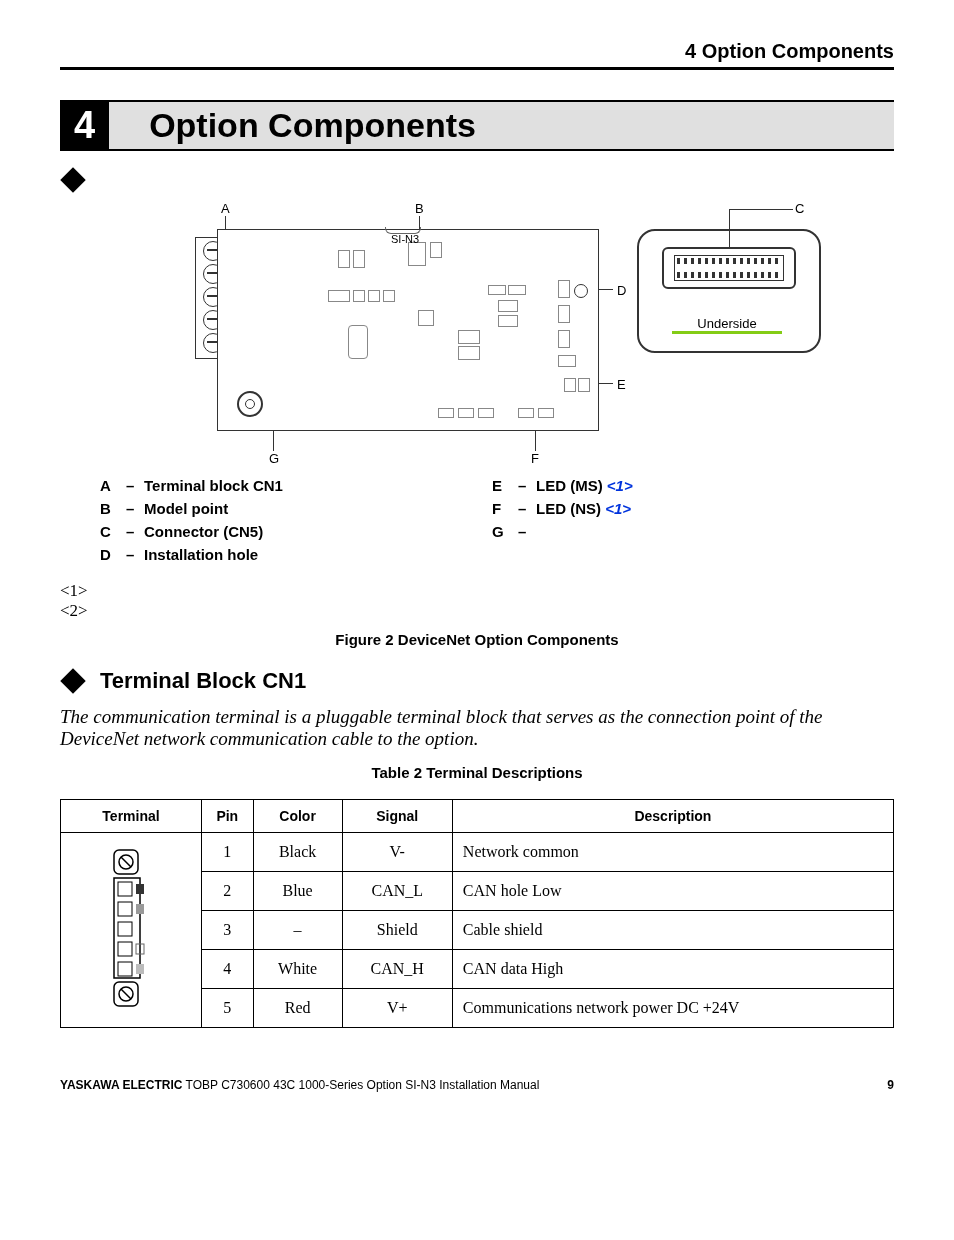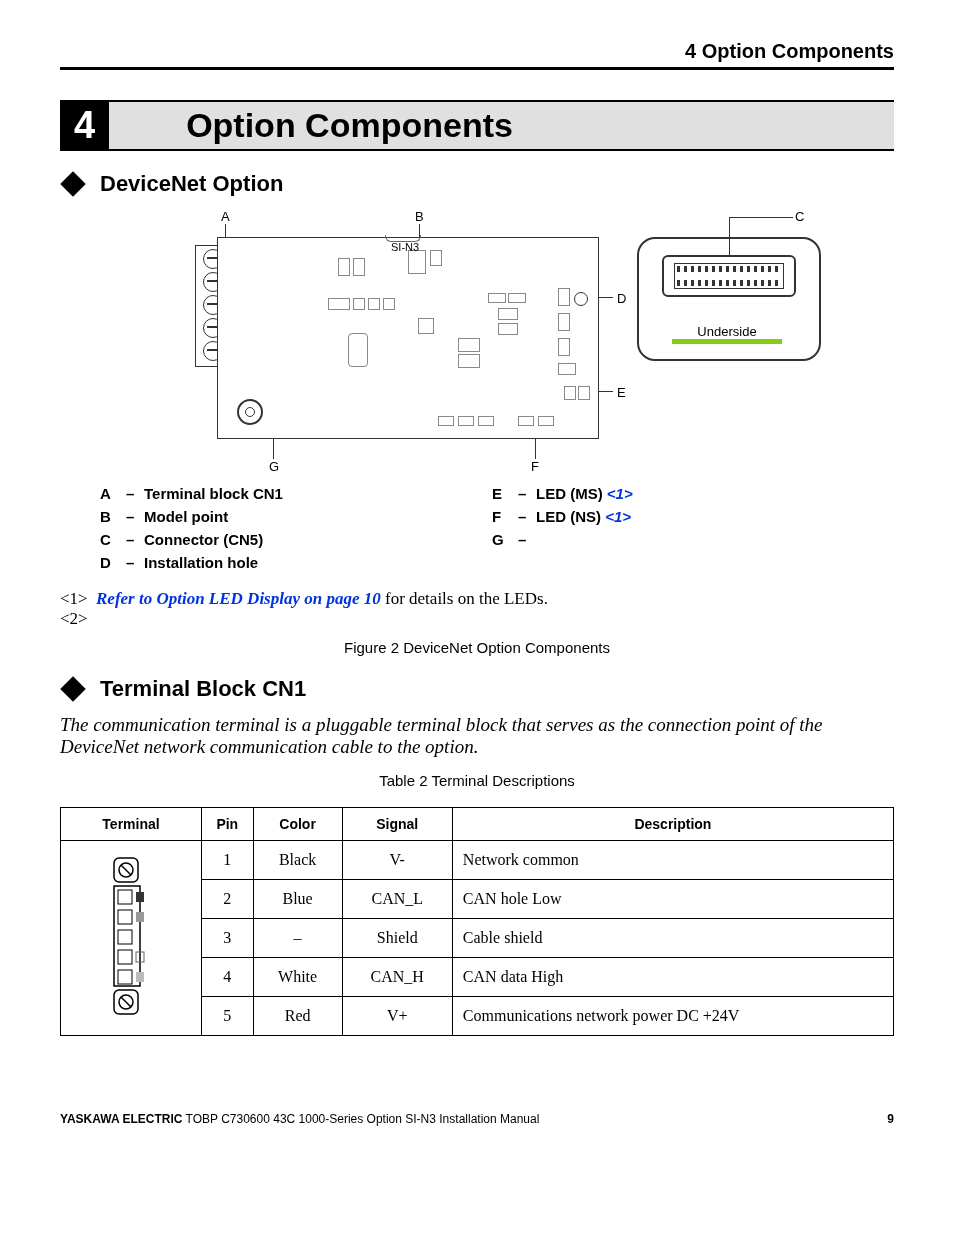--- a/index.html
+++ b/index.html
@@ -31,21 +31,21 @@
     background: #000;
     color: #fff;
     font-size: 38px;
     font-weight: bold;
     padding: 2px 14px;
     display: inline-block;
   }
   .section-title-bar .title {
     font-size: 34px;
     font-weight: bold;
-    margin-left: 77px;
+    margin-left: 40px;
   }
   .subhead {
     display: flex;
     align-items: center;
     font-size: 22px;
     font-weight: bold;
     margin: 20px 0 12px 0;
   }
   .subhead .diamond {
     width: 18px; height: 18px;
@@ -103,21 +103,21 @@
     position:absolute; left:10px; right:10px; top:6px; bottom:6px;
     border:1.5px solid #333;
   }
   .connector .teeth::before, .connector .teeth::after {
     content:''; position:absolute; left:2px; right:2px; height:6px;
     background: repeating-linear-gradient(90deg,#333 0 3px,transparent 3px 7px);
   }
   .connector .teeth::before { top:2px; }
   .connector .teeth::after { bottom:2px; }
   .underside-text {
-    position:absolute; left:555px; top:115px; font-size:13px; border-bottom:5px solid #84cc16; width:110px; text-align:center;
+    position:absolute; left:555px; top:115px; font-size:13px; border-bottom:3px solid #84cc16; width:110px; text-align:center;
   }
   .callout-label {
     position: absolute;
     font-size: 13px;
   }
   .leader {
     position: absolute;
     background: #333;
   }
   .si-n3-label { position:absolute; left:274px; top:32px; font-size:11px; }
@@ -131,21 +131,21 @@
   }
   .legend-cols .col { flex: 1; }
   .legend-cols .row { margin-bottom: 6px; display: flex; }
   .legend-cols .key { width: 26px; }
   .legend-cols .dash { width: 18px; }
   .ref-blue { color: #0033dd; font-style: italic; font-weight: bold; }
   .notes { font-family: 'Times New Roman', serif; font-size: 17px; margin: 6px 0 10px 0; }
   .notes .ln { display:flex; }
   .notes .tag { width: 36px; }
   .fig-caption, .tbl-caption {
-    text-align: center; font-weight: normal; font-size: 15px;
+    text-align: center; font-weight: bold; font-size: 15px;
     margin: 10px 0 18px 0;
   }
   .body-text {
     font-family: 'Times New Roman', serif;
     font-size: 19px;
     margin: 8px 0 14px 0;
     font-style: italic;
   }
   table.terminal {
     width: 100%;
@@ -171,38 +171,37 @@
     width: 120px;
     text-align: center;
     vertical-align: middle;
   }
   .term-svg {
     width: 50px; height: 160px;
   }
   .footer {
     display:flex; justify-content:space-between;
     font-size: 12px;
-    margin-top: 76px;
+    margin-top: 50px;
   }
   .footer .left b { font-weight: bold; }
   .footer .right { font-weight: bold; }
 </style>
 </head>
 <body>
 
 <div class="running-header">4  Option Components</div>
 
 <div class="section-title-bar">
   <span class="num">4</span>
   <span class="title">Option Components</span>
 </div>
 
 <div class="subhead">
   <span class="diamond"></span>
-  <span>DeviceNet Option</span>
 </div>
 
 <div class="diagram-wrap">
 
   <span class="callout-label" style="left:104px; top:0;">A</span>
   <span class="callout-label" style="left:298px; top:0;">B</span>
   <span class="callout-label" style="left:678px; top:0;">C</span>
   <span class="callout-label" style="left:500px; top:82px;">D</span>
   <span class="callout-label" style="left:500px; top:176px;">E</span>
   <span class="callout-label" style="left:414px; top:250px;">F</span>
@@ -309,23 +308,20 @@
     <div class="row">
         <span class="key">G</span>
         <span class="dash">–</span>
       </div>
   </div>
 </div>
 
 <div class="notes">
   <div class="ln">
     <span class="tag">&lt;1&gt;</span>
-    <span>
-      <span class="ref-blue">Refer to Option LED Display on page 10</span><span> for details on the LEDs.</span>
-    </span>
   </div>
   <div class="ln">
     <span class="tag">&lt;2&gt;</span>
   </div>
 </div>
 
 <div class="fig-caption">Figure 2  DeviceNet Option Components</div>
 
 <div class="subhead">
   <span class="diamond"></span>

